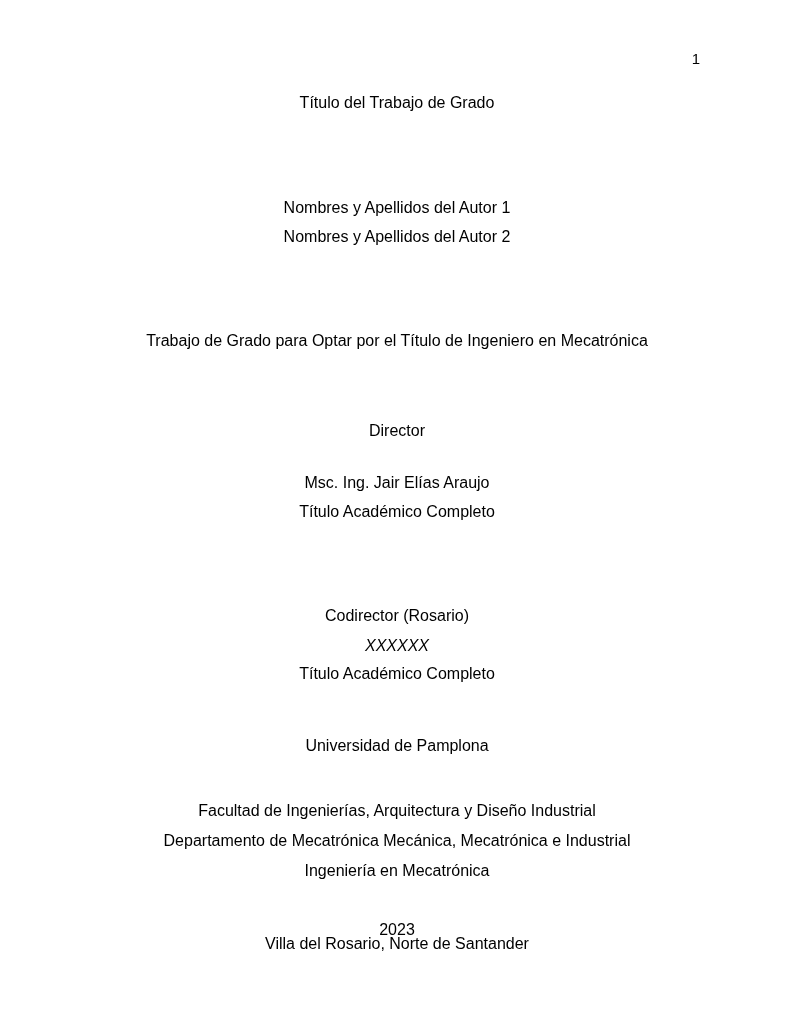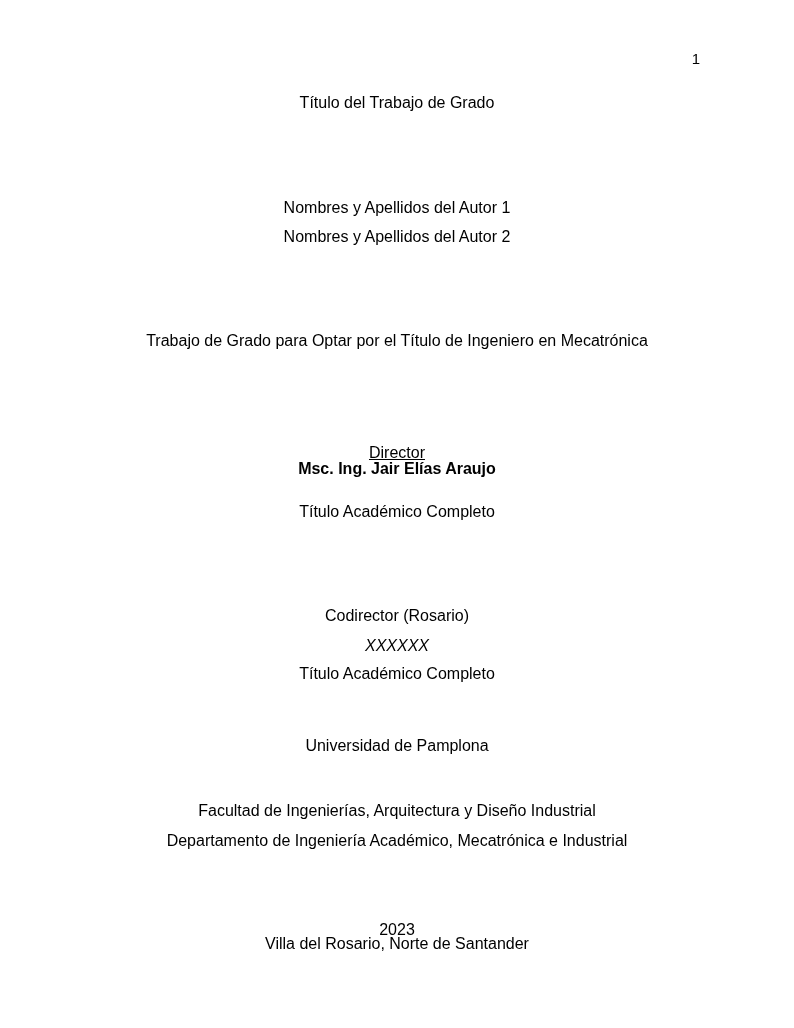--- a/index.html
+++ b/index.html
@@ -42,36 +42,37 @@
   <div class="page-number">1</div>
 
   <div class="line" style="top: 93px;">Título del Trabajo de Grado</div>
 
   <div class="line" style="top: 198px;">Nombres y Apellidos del Autor 1</div>
 
   <div class="line" style="top: 227px;">Nombres y Apellidos del Autor 2</div>
 
   <div class="line" style="top: 331px;">Trabajo de Grado para Optar por el Título de Ingeniero en Mecatrónica</div>
 
-  <div class="line" style="top: 443px; text-decoration: underline;">Director</div>
+  <div class="line" style="top: 421px;">Director</div>
 
-  <div class="line" style="top: 459px; font-weight: bold;">Msc. Ing. Jair Elías Araujo</div>
+  <div class="line" style="top: 473px;">Msc. Ing. Jair Elías Araujo</div>
 
   <div class="line" style="top: 502px;">Título Académico Completo</div>
 
   <div class="line" style="top: 606px;">Codirector (Rosario)</div>
 
   <div class="line" style="top: 636px; font-style: italic;">XXXXXX</div>
 
   <div class="line" style="top: 664px;">Título Académico Completo</div>
 
   <div class="line" style="top: 736px;">Universidad de Pamplona</div>
 
   <div class="line" style="top: 801px;">Facultad de Ingenierías, Arquitectura y Diseño Industrial</div>
 
-  <div class="line" style="top: 831px;">Departamento de Ingeniería Académico, Mecatrónica e Industrial</div>
+  <div class="line" style="top: 831px;">Departamento de Mecatrónica Mecánica, Mecatrónica e Industrial</div>
 
+  <div class="line" style="top: 861px;">Ingeniería en Mecatrónica</div>
 
   <div class="line" style="top: 934px;">Villa del Rosario, Norte de Santander</div>
 
   <div class="line" style="top: 920px;">2023</div>
 
 </div>
 
 </body></html>

